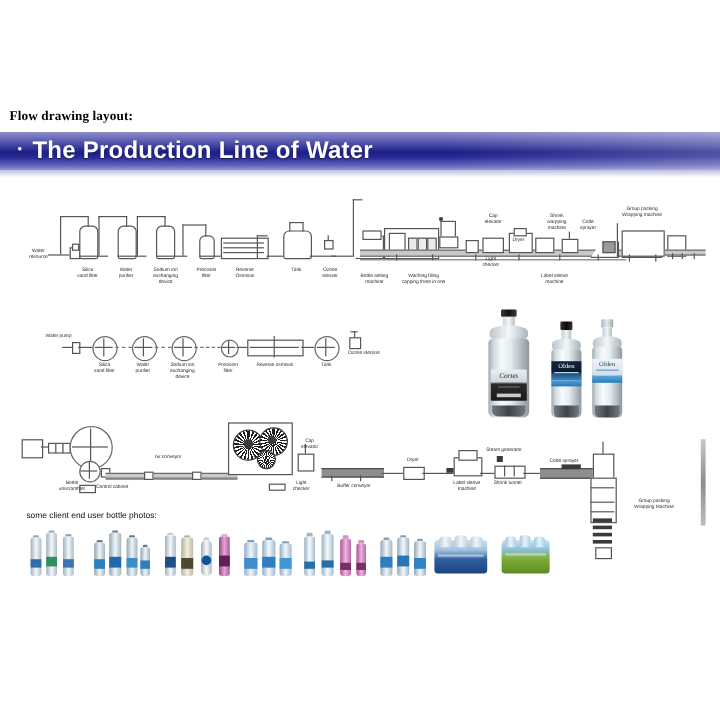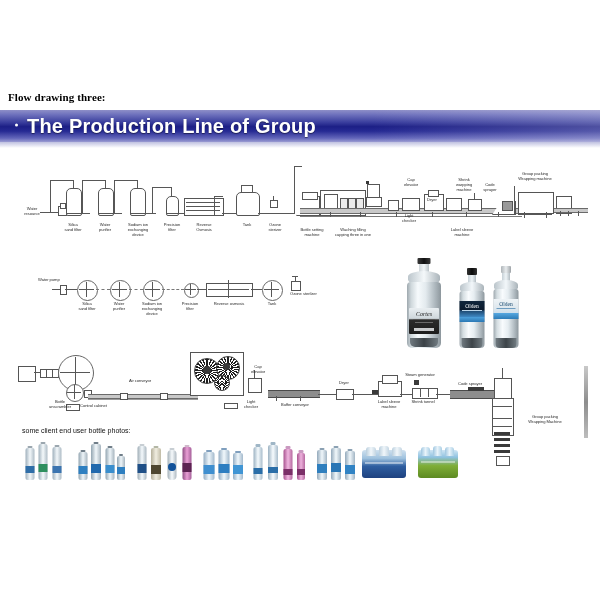--- a/index.html
+++ b/index.html
@@ -105,24 +105,24 @@
     position:absolute;left:22px;top:427px;
     font-size:7px;color:#111;font-family:"Liberation Sans", sans-serif;
     white-space:nowrap;
   }
 </style>
 </head>
 <body>
 
 <div id="page">
 
-  <div class="caption">Flow drawing three:</div>
+  <div class="caption">Flow drawing layout:</div>
 
   <div class="banner">
-    <div class="banner-text"><span class="banner-bullet"></span><span>The Production Line of Group</span></div>
+    <div class="banner-text"><span class="banner-bullet"></span><span>The Production Line of Water</span></div>
   </div>
   <div class="banner-underline"></div>
 
   <div>
 
     <div class="ln hln" style="left:40px;top:212px;width:20px;"></div>
     <div class="bx" style="left:58px;top:206px;width:7px;height:8px;"></div>
     <div class="bx" style="left:60px;top:203px;width:4px;height:4px;"></div>
 
     <div class="tankrd" style="left:66px;top:188px;width:14px;height:26px;"></div>

